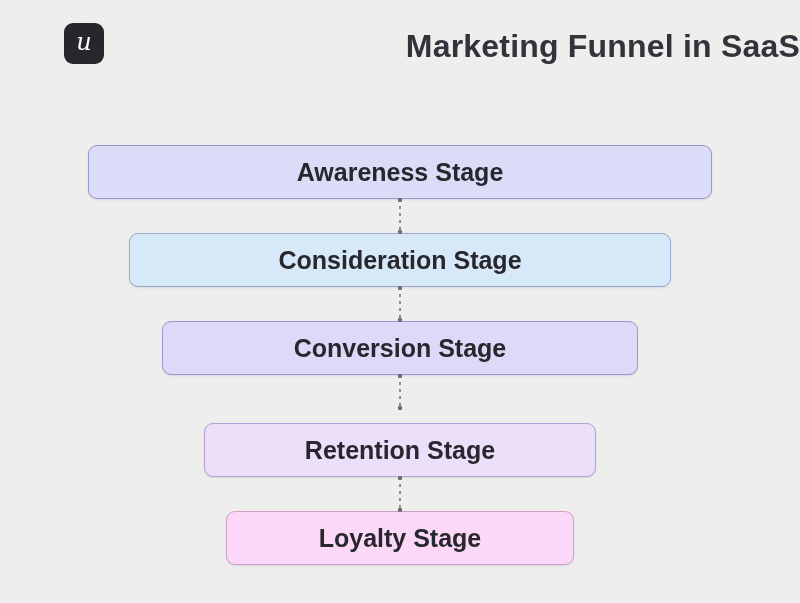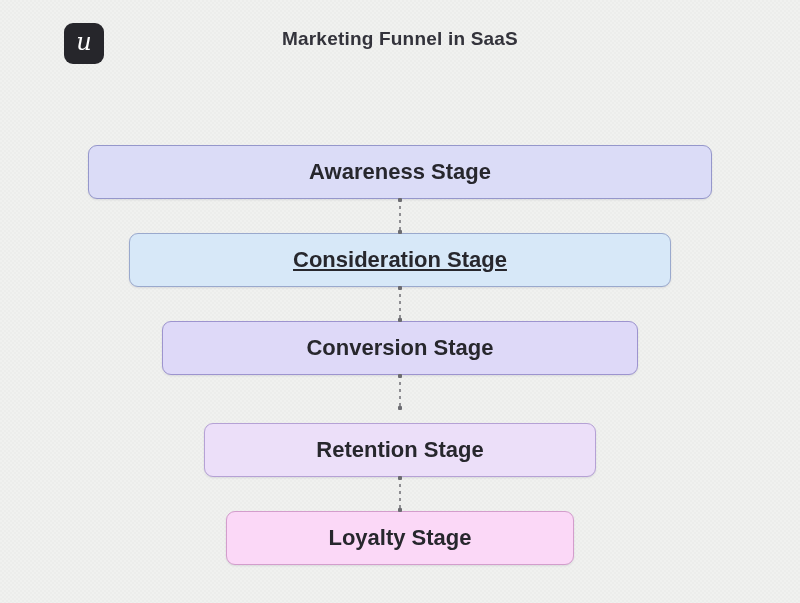--- a/index.html
+++ b/index.html
@@ -35,22 +35,22 @@
     font-size: 24px;
     line-height: 1;
     padding-bottom: 3px;
   }
 
   .title {
     position: absolute;
     left: 0;
     top: 28px;
     width: 100%;
-    text-align: center;
-    font-size: 19px;
+    text-align: right;
+    font-size: 32px;
     font-weight: bold;
     letter-spacing: 0.2px;
     color: #33333b;
   }
 
   .funnel {
     position: absolute;
     top: 145px;
     left: 0;
     width: 100%;
@@ -59,21 +59,21 @@
     align-items: center;
   }
 
   .stage {
     height: 54px;
     border: 1.5px solid #999;
     border-radius: 9px;
     display: flex;
     align-items: center;
     justify-content: center;
-    font-size: 22px;
+    font-size: 25px;
     font-weight: bold;
     color: #27272d;
     box-shadow: 0 1px 2px rgba(60,60,90,0.12);
   }
 
   .connector {
     position: relative;
     width: 2px;
     height: 34px;
     background-image: repeating-linear-gradient(to bottom,
@@ -98,21 +98,21 @@
 <div class="page">
   <div class="logo">
     <span>u</span>
   </div>
   <h1 class="title">Marketing Funnel in SaaS</h1>
   <div class="funnel" id="funnel">
       <div class="stage" style="width: 624px; background: rgb(219, 220, 247); border-color: rgb(149, 151, 203); color: rgb(39, 39, 45);">
         <span>Awareness Stage</span>
       </div>
       <div class="connector"></div>
-      <div class="stage" style="width: 542px; background: rgb(215, 232, 248); border-color: rgb(154, 169, 205); color: rgb(39, 39, 45); text-decoration: underline;">
+      <div class="stage" style="width: 542px; background: rgb(215, 232, 248); border-color: rgb(154, 169, 205); color: rgb(39, 39, 45);">
         <span>Consideration Stage</span>
       </div>
       <div class="connector"></div>
       <div class="stage" style="width: 476px; background: rgb(222, 217, 248); border-color: rgb(157, 148, 207); color: rgb(39, 39, 45);">
         <span>Conversion Stage</span>
       </div>
       <div class="connector"></div>
       <div class="stage" style="width: 392px; background: rgb(236, 223, 249); border-color: rgb(181, 161, 213); color: rgb(39, 39, 45); margin-top: 14px;">
         <span>Retention Stage</span>
       </div>

